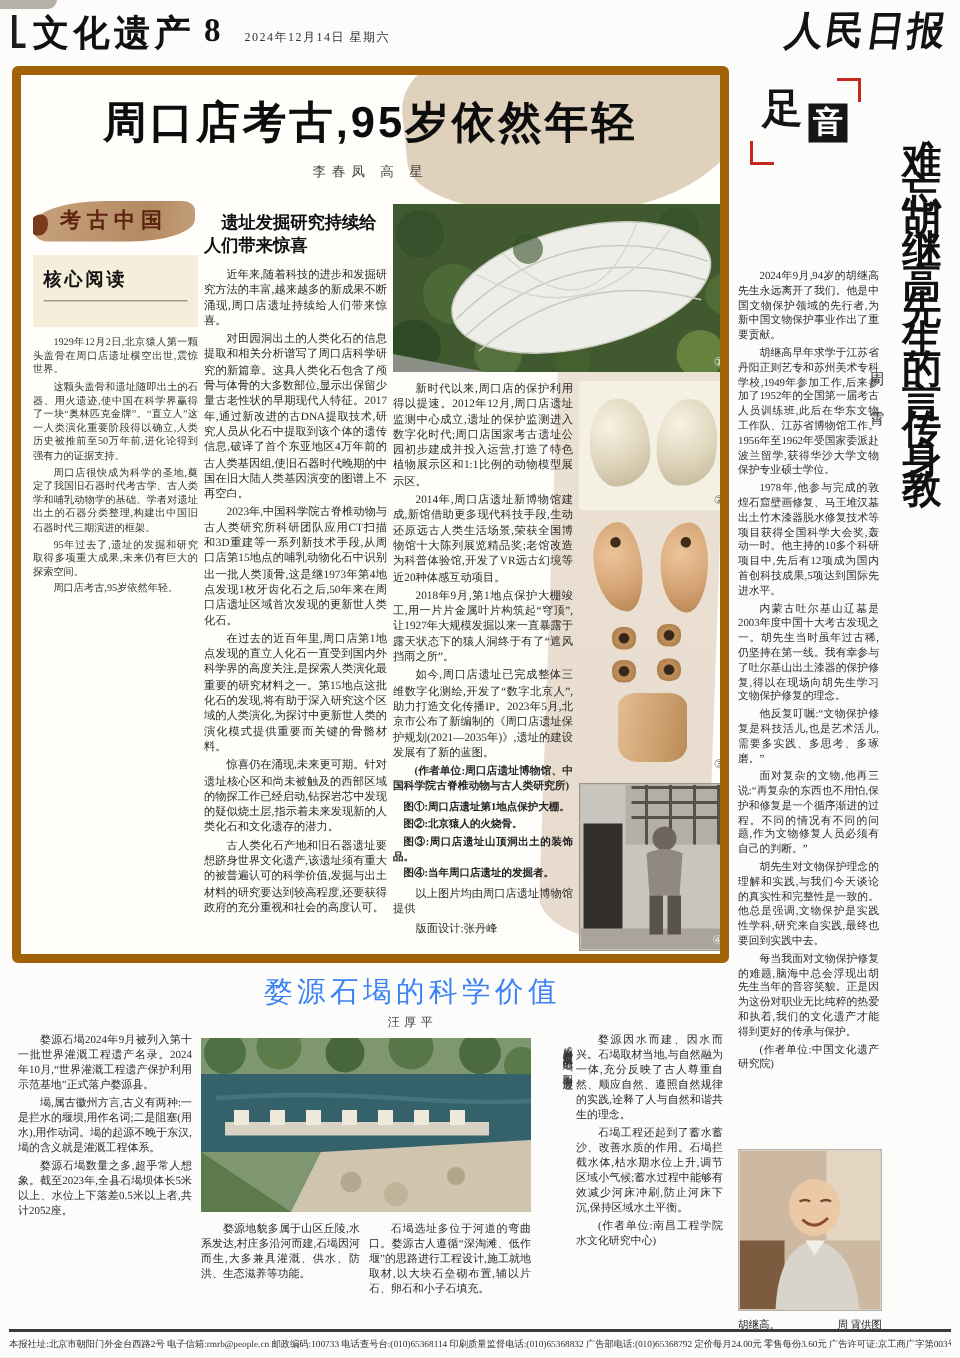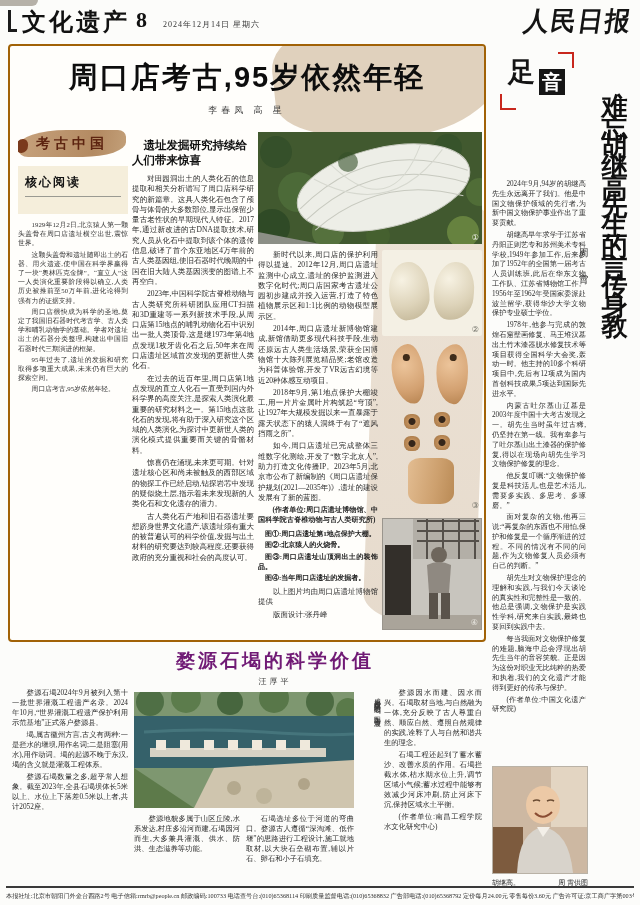--- a/index.html
+++ b/index.html
@@ -16,21 +16,21 @@
     border-left:3px solid #1c1c1c; border-bottom:3px solid #1c1c1c; }
   .m-section { position:absolute; left:22px; top:6px; font-size:24px; font-weight:900;
     letter-spacing:3px; color:#111; font-family:"Liberation Sans","DejaVu Sans",sans-serif; }
   .m-pageno { position:absolute; left:136px; top:7px; font-size:22px; font-weight:700; color:#111; }
   .m-date { position:absolute; left:163px; top:19px; font-size:8px; color:#333; letter-spacing:1px; }
   .m-logo { position:absolute; right:8px; top:4px; font-size:25px; font-weight:900;
     transform:skewX(-8deg) scaleY(1.06); letter-spacing:2px; color:#141414; }
 
   
   #main-art { position:absolute; left:8px; top:44px; width:478px; height:598px;
-    border:2px solid #a16207; border-radius:4px; background:#fffefb; overflow:hidden; }
+    border:6px solid #a16207; border-radius:4px; background:#fffefb; overflow:hidden; }
   .brush-top { position:absolute; right:-20px; top:-18px; width:230px; height:110px;
     background:#d8c5ae; opacity:.8; border-radius:20% 5% 60% 75%/40% 10% 80% 55%;
     transform:rotate(-6deg); }
   .brush-side { position:absolute; right:2px; top:150px; width:112px; height:430px;
     background:linear-gradient(#dac7b0,#cdb79e); opacity:.5;
     border-radius:45% 55% 40% 60%/6% 5% 8% 7%; transform:rotate(2deg); }
   .art-title { position:absolute; left:0; top:12px; width:100%; text-align:center;
     font-size:29px; font-weight:900; letter-spacing:2px; color:#0d0d0d;
     font-family:"Liberation Sans","DejaVu Sans",sans-serif; }
   .art-byline { position:absolute; left:0; top:58px; width:100%; text-align:center;
@@ -118,21 +118,21 @@
   .rbody p { font-size:7.2px; line-height:9.8px; text-align:justify; text-indent:2em;
     color:#2c2c2c; margin-bottom:2px; }
   .huphoto { position:absolute; left:2px; top:722px; width:96px; height:108px;
     border:1px solid #b9b2a6; overflow:hidden; }
   .hucap { position:absolute; left:2px; top:834px; width:96px; display:flex;
     justify-content:space-between; font-size:7px; color:#222; }
 
   
   #bottom-art { position:absolute; left:8px; top:646px; width:478px; height:234px; overflow:hidden; }
   .b-title { position:absolute; left:0; top:2px; width:100%; text-align:center;
-    transform:translateX(28px); font-size:19px; font-weight:700; letter-spacing:3px; color:#701a75;
+    transform:translateX(28px); font-size:19px; font-weight:400; letter-spacing:3px; color:#3b82f6;
     font-family:"Liberation Sans","DejaVu Sans",sans-serif; }
   .b-byline { position:absolute; left:0; top:30px; width:100%; text-align:center;
     transform:translateX(28px); font-size:8px; color:#444; letter-spacing:3px; }
   .bc p { font-size:7.3px; line-height:10px; text-align:justify; text-indent:2em;
     color:#2a2a2a; margin-bottom:2px; }
   .bc1 { position:absolute; left:4px; top:42px; width:116px; height:188px; overflow:hidden; }
   .weir { position:absolute; left:126px; top:46px; width:220px; height:116px; overflow:hidden; }
   .vcap { position:absolute; left:349px; top:46px; height:118px; width:24px;
     writing-mode:vertical-rl; text-orientation:upright; font-size:6.8px; line-height:8px;
     color:#333; letter-spacing:1px; }
@@ -181,20 +181,21 @@
           <p>这颗头盖骨和遗址随即出土的石器、用火遗迹,使中国在科学界赢得了一块“奥林匹克金牌”。“直立人”这一人类演化重要阶段得以确立,人类历史被推前至50万年前,进化论得到强有力的证据支持。</p>
           <p>周口店很快成为科学的圣地,奠定了我国旧石器时代考古学、古人类学和哺乳动物学的基础。学者对遗址出土的石器分类整理,构建出中国旧石器时代三期演进的框架。</p>
           <p>95年过去了,遗址的发掘和研究取得多项重大成果,未来仍有巨大的探索空间。</p>
           <p>周口店考古,95岁依然年轻。</p>
         </div>
     </aside>
 
     <div class="colA">
       <h2>遗址发掘研究持续给人们带来惊喜</h2>
       <div>
+          <p>近年来,随着科技的进步和发掘研究方法的丰富,越来越多的新成果不断涌现,周口店遗址持续给人们带来惊喜。</p>
           <p>对田园洞出土的人类化石的信息提取和相关分析谱写了周口店科学研究的新篇章。这具人类化石包含了颅骨与体骨的大多数部位,显示出保留少量古老性状的早期现代人特征。2017年,通过新改进的古DNA提取技术,研究人员从化石中提取到该个体的遗传信息,破译了首个东亚地区4万年前的古人类基因组,使旧石器时代晚期的中国在旧大陆人类基因演变的图谱上不再空白。</p>
           <p>2023年,中国科学院古脊椎动物与古人类研究所科研团队应用CT扫描和3D重建等一系列新技术手段,从周口店第15地点的哺乳动物化石中识别出一批人类顶骨,这是继1973年第4地点发现1枚牙齿化石之后,50年来在周口店遗址区域首次发现的更新世人类化石。</p>
           <p>在过去的近百年里,周口店第1地点发现的直立人化石一直受到国内外科学界的高度关注,是探索人类演化最重要的研究材料之一。第15地点这批化石的发现,将有助于深入研究这个区域的人类演化,为探讨中更新世人类的演化模式提供重要而关键的骨骼材料。</p>
           <p>惊喜仍在涌现,未来更可期。针对遗址核心区和尚未被触及的西部区域的物探工作已经启动,钻探岩芯中发现的疑似烧土层,指示着未来发现新的人类化石和文化遗存的潜力。</p>
         </div>
       <div>
           <p>古人类化石产地和旧石器遗址要想跻身世界文化遗产,该遗址须有重大的被普遍认可的科学价值,发掘与出土材料的研究要达到较高程度,还要获得政府的充分重视和社会的高度认可。</p>
         </div>
     </div>
 

